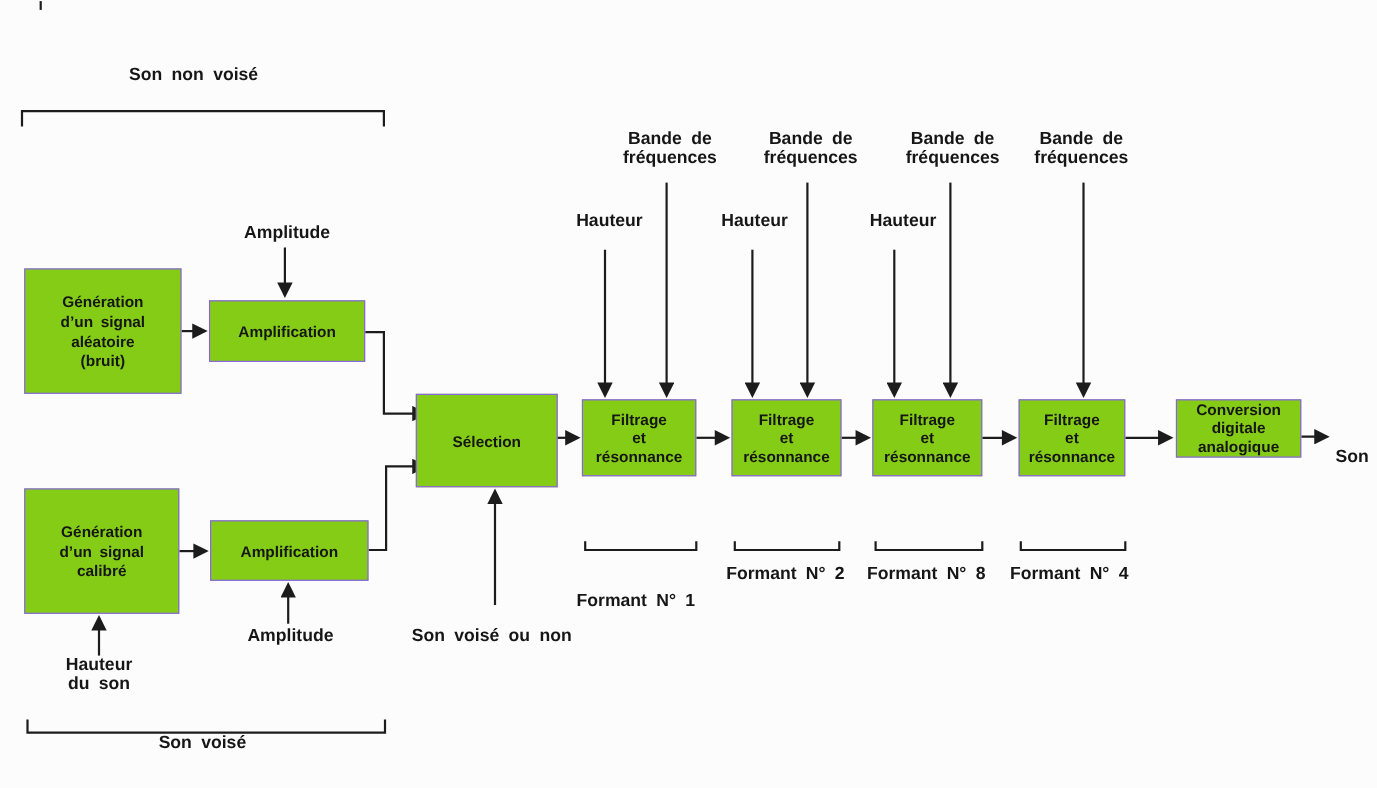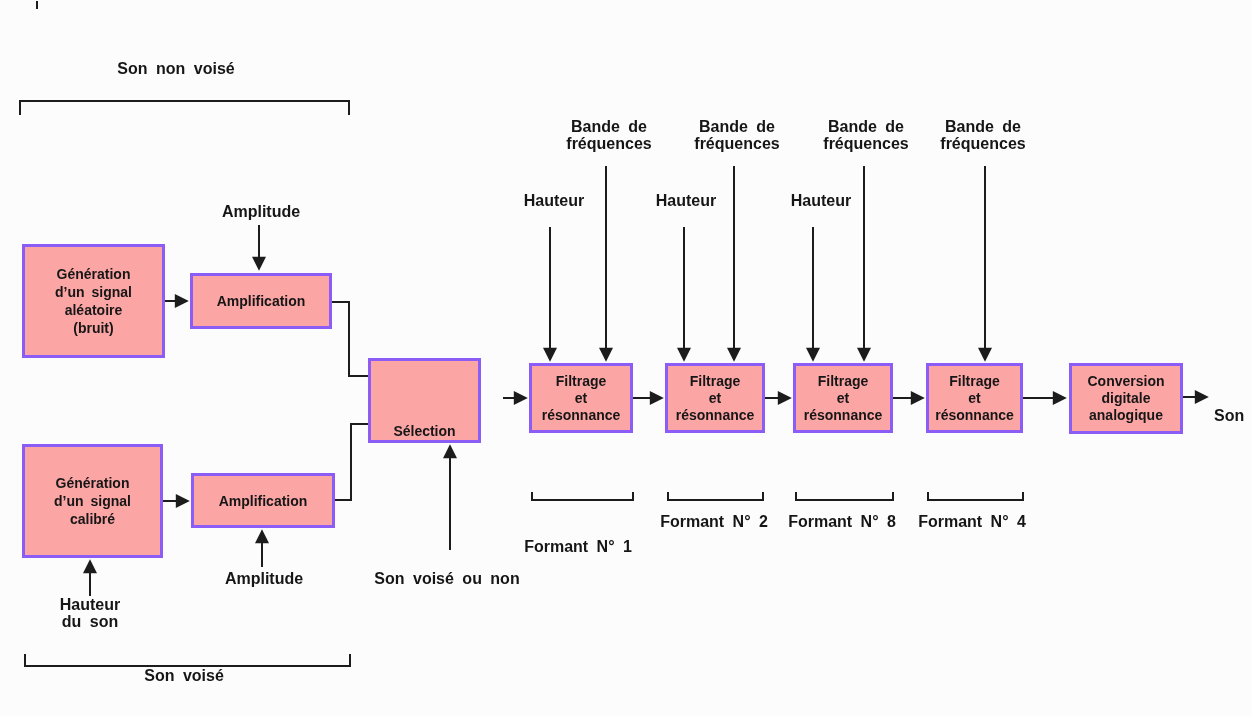--- a/index.html
+++ b/index.html
@@ -3,21 +3,21 @@
 <meta charset="utf-8">
 <style>
   html,body{margin:0;padding:0;background:#ffffff;}
   .canvas{
     position:relative;width:1252px;height:716px;background:#fcfcfc;
     font-family:"Liberation Sans",sans-serif;color:#161616;overflow:hidden;
   }
   .wires{position:absolute;left:0;top:0;width:1252px;height:716px;}
   .wires path{stroke:#1c1c1c;stroke-width:2;fill:none;}
   .box{
-    position:absolute;box-sizing:border-box;border:3px solid #8b5cf6;background:#fca5a5;
+    position:absolute;box-sizing:border-box;border:1px solid #8b5cf6;background:#84cc16;
     display:flex;align-items:center;justify-content:center;text-align:center;
     font-weight:bold;font-size:14px;line-height:18px;word-spacing:3px;
   }
   .box .ml{white-space:pre-line;}
   .lbl{
     position:absolute;font-weight:bold;font-size:16px;text-align:center;
     transform:translateX(-50%);white-space:pre-line;line-height:16.5px;word-spacing:4px;
   }
   .lbl-left{transform:none;text-align:left;}
 </style>
@@ -79,21 +79,21 @@
     <span class="ml">Amplification</span>
   </div>
   <div class="box" style="left:22px;top:444px;width:141px;height:114px;">
     <span class="ml">Génération
 d’un signal
 calibré</span>
   </div>
   <div class="box" style="left:191px;top:473px;width:144px;height:55px;">
     <span class="ml">Amplification</span>
   </div>
-  <div class="box" style="left:368px;top:358px;width:113px;height:85px;align-items:flex-end;">
+  <div class="box" style="left:378px;top:358px;width:129px;height:85px;">
     <span class="ml">Sélection</span>
   </div>
   <div class="box" style="left:529px;top:363px;width:104px;height:70px;line-height:17px;">
     <span class="ml">Filtrage
 et
 résonnance</span>
   </div>
   <div class="box" style="left:665px;top:363px;width:100px;height:70px;line-height:17px;">
     <span class="ml">Filtrage
 et
@@ -102,21 +102,21 @@
   <div class="box" style="left:793px;top:363px;width:100px;height:70px;line-height:17px;">
     <span class="ml">Filtrage
 et
 résonnance</span>
   </div>
   <div class="box" style="left:926px;top:363px;width:97px;height:70px;line-height:17px;">
     <span class="ml">Filtrage
 et
 résonnance</span>
   </div>
-  <div class="box" style="left:1069px;top:363px;width:114px;height:71px;line-height:17px;">
+  <div class="box" style="left:1069px;top:363px;width:114px;height:53px;line-height:17px;">
     <span class="ml">Conversion
 digitale
 analogique</span>
   </div>
 
   <div class="lbl" style="left:176px;top:61px;">Son non voisé</div>
   <div class="lbl" style="left:184px;top:652px;margin-top:16px;">Son voisé</div>
 
   <div class="lbl" style="left:261px;top:204px;">Amplitude</div>
   <div class="lbl" style="left:264px;top:571px;">Amplitude</div>

